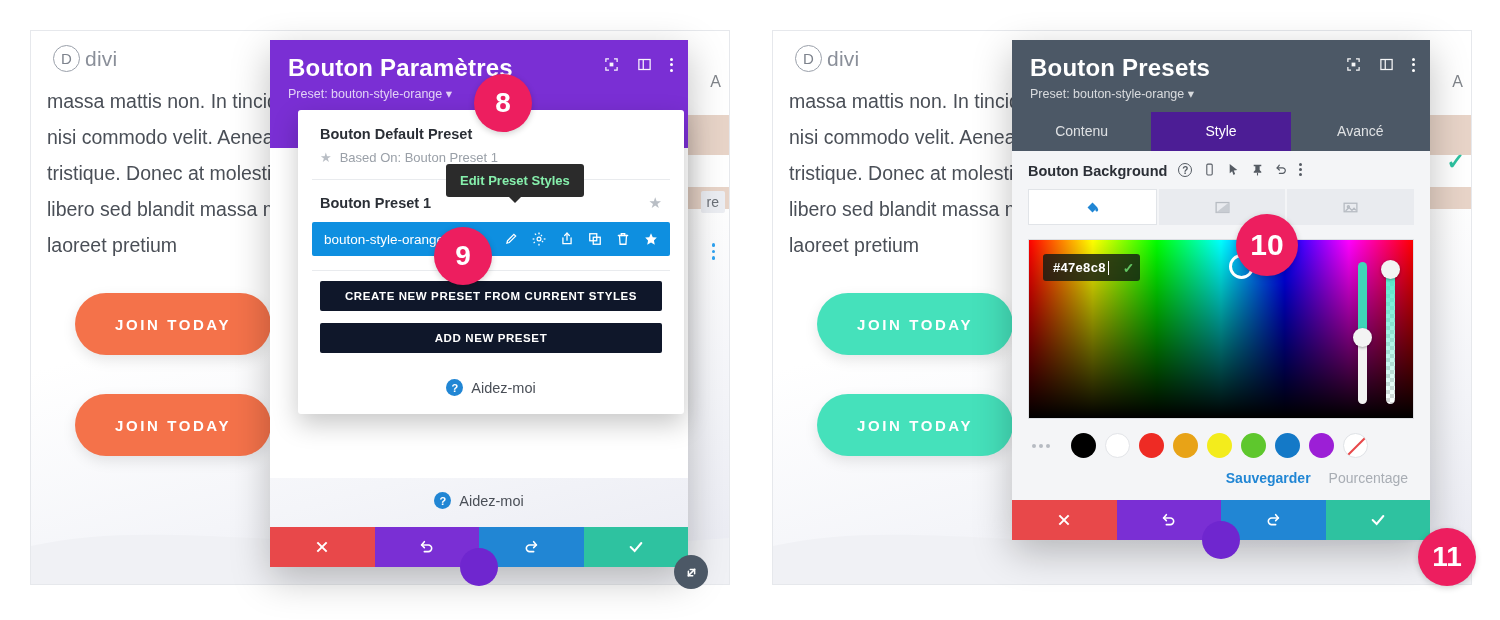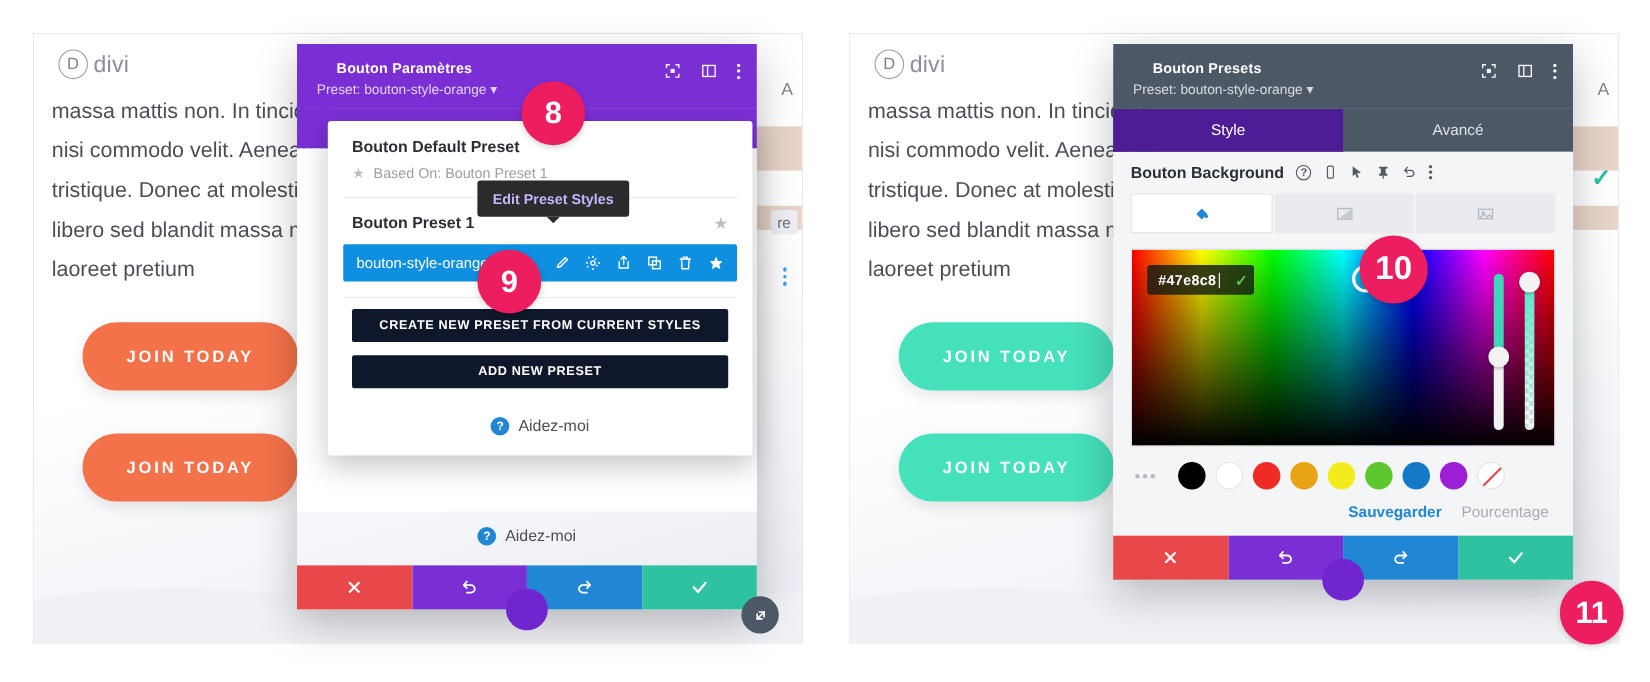--- a/index.html
+++ b/index.html
@@ -91,21 +91,21 @@
     box-shadow: 0 12px 38px rgba(0,0,0,.25);
     border-radius: 3px; overflow: visible;
   }
   .modal-left  { left: 270px; top: 40px; }
   .modal-right { left: 1012px; top: 40px; }
 
   .modal-head { padding: 14px 18px 11px 18px; position: relative; }
   .head-purple { background: #7a2fd4; }
   .head-slate  { background: #4c5866; }
   .modal-title {
-    color: #fff; font-size: 13px; font-weight: bold; letter-spacing: .2px; margin-left: 18px;
+    color: #fff; font-size: 24px; font-weight: bold; letter-spacing: .2px;
   }
   .modal-sub {
     margin-top: 4px; font-size: 12.5px; color: rgba(255,255,255,.78);
   }
   .head-icons {
     position: absolute; right: 15px; top: 17px;
     display: flex; align-items: center; gap: 18px;
   }
   .hi { width: 15px; height: 15px; color: #fff; opacity: .95; display:block; }
   .kebab { display: flex; flex-direction: column; gap: 2.5px; align-items: center; }
@@ -135,22 +135,22 @@
     background: #0e8fe0; border-radius: 2px;
     display: flex; align-items: center; padding: 0 12px;
     color: #fff; font-size: 13.5px;
   }
   .preset-active .icons {
     margin-left: auto; display: flex; align-items: center; gap: 14px;
   }
   .pi { width: 14px; height: 14px; display: block; color: #fff; }
 
   .tooltip {
-    position: absolute; left: 136px; top: -16px;
-    background: #2b2b2b; color: #c4b5fd;
+    position: absolute; left: 148px; top: -16px;
+    background: #2b2b2b; color: #86efac;
     font-size: 13px; font-weight: bold;
     padding: 9px 14px; border-radius: 3px; white-space: nowrap;
     z-index: 8;
   }
   .tooltip:after {
     content: ""; position: absolute; left: 50%; bottom: -6px;
     margin-left: -6px; border-left: 6px solid transparent;
     border-right: 6px solid transparent; border-top: 6px solid #2b2b2b;
   }
 
@@ -506,20 +506,21 @@
         </svg>
         <span class="kebab">
             <i></i>
             <i></i>
             <i></i>
           </span>
       </div>
     </div>
 
     <div class="tabs">
+      <div class="tab">Contenu</div>
       <div class="tab active">Style</div>
       <div class="tab">Avancé</div>
     </div>
 
     <div class="style-body">
       <div class="field-label-row">
         <span>Bouton Background</span>
         <span class="qmark">?</span>
         <svg class="mini" viewBox="0 0 24 24" fill="none" stroke="currentColor" stroke-width="2">
             <rect x="7" y="2" width="10" height="20" rx="2"></rect>

